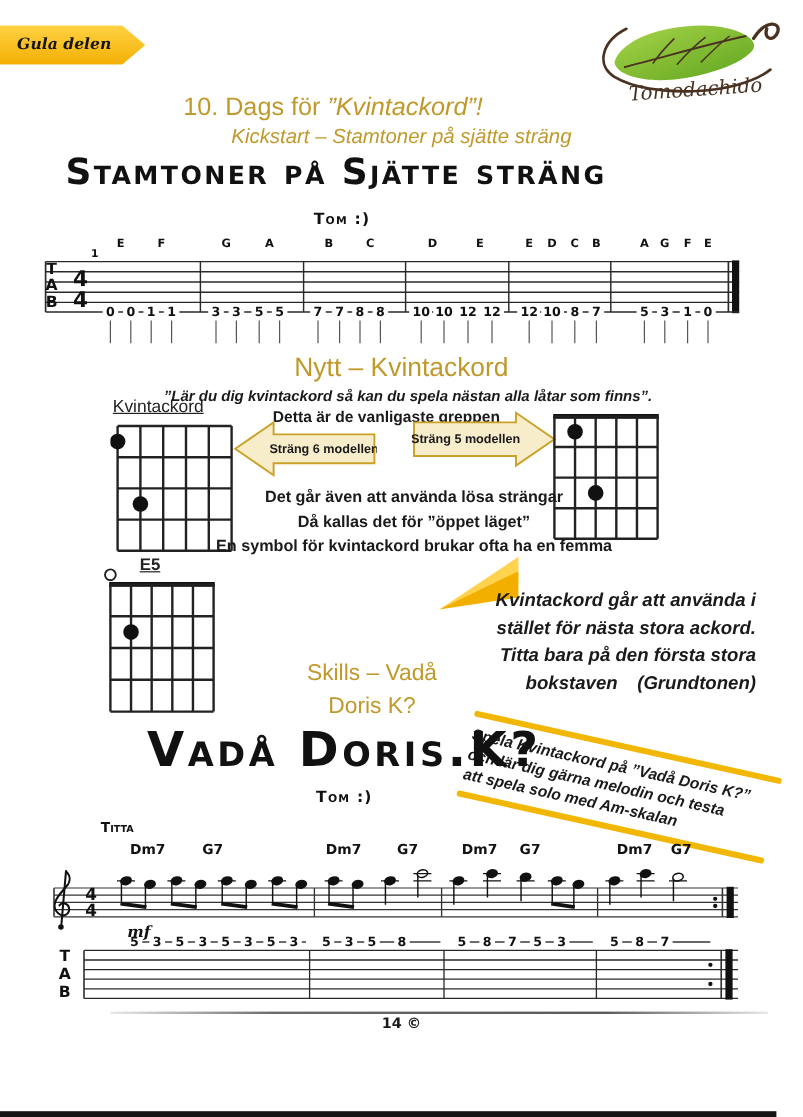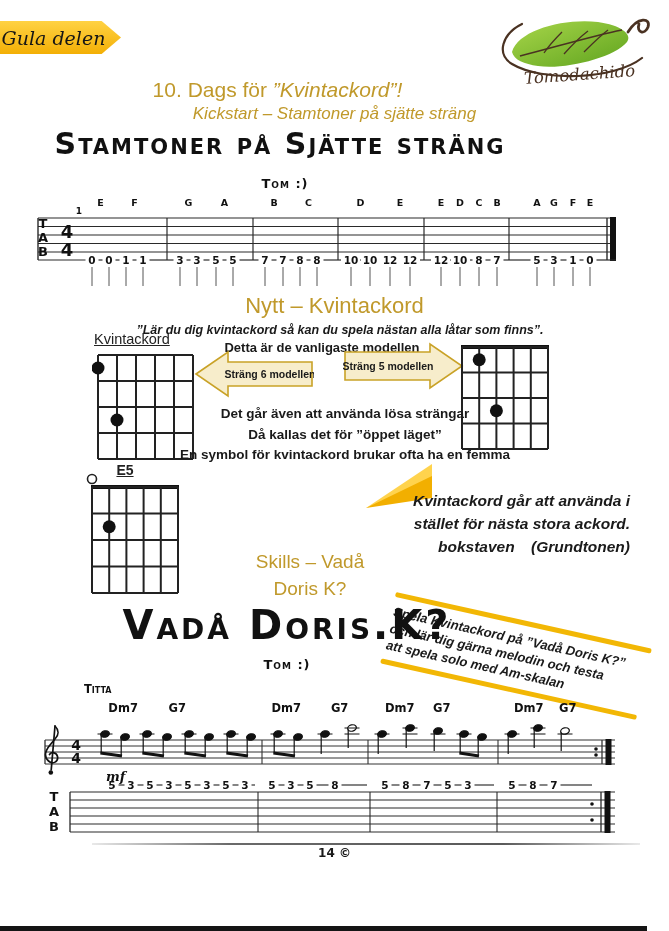--- a/index.html
+++ b/index.html
@@ -5,21 +5,21 @@
   html,body{margin:0;padding:0;background:#fff;}
   #page{position:relative;width:669px;height:931px;background:#fff;overflow:hidden;
         font-family:"Liberation Sans",sans-serif;color:#1a1a1a;}
   .abs{position:absolute;}
   .gold{color:#C0992B;}
   
   .banner{left:0;top:21px;width:121px;height:33px;
     background:linear-gradient(180deg,#FFD243,#F3AF05);
     clip-path:polygon(0 0,84% 0,100% 50%,84% 100%,0 100%);
     display:flex;align-items:center;justify-content:center;padding-right:14px;box-sizing:border-box;
-    font-family:"DejaVu Serif",serif;font-style:italic;font-weight:normal;font-size:19px;color:#151515;text-align:right;}
+    font-family:"DejaVu Serif",serif;font-style:italic;font-weight:bold;font-size:13px;color:#151515;text-align:right;}
   .title{top:78px;width:555px;text-align:center;font-size:21px;}
   .title .em{font-style:italic;}
   .subtitle{top:104px;width:669px;text-align:center;font-size:17px;font-style:italic;}
   .h-comic{font-family:"DejaVu Sans",sans-serif;font-weight:bold;font-variant:small-caps;color:#111;}
   .h1{top:126px;left:0;width:560px;text-align:center;font-size:30px;letter-spacing:2px;}
   .tom{font-family:"DejaVu Sans",sans-serif;font-weight:bold;font-variant:small-caps;font-size:13px;letter-spacing:1px;text-align:center;color:#111;}
   .tom1{top:176px;left:0;width:570px;}
   .tom2{top:657px;left:0;width:574px;}
   .nytt-h{top:293px;width:669px;text-align:center;font-size:22px;}
   .quote{top:323px;left:0;width:680px;text-align:center;font-size:12.5px;font-style:italic;font-weight:600;}
@@ -182,21 +182,21 @@
       <text x="449" y="14" font-size="9.5" text-anchor="middle" font-family="&quot;DejaVu Sans&quot;,sans-serif" font-weight="bold" fill="#111">C</text>
       <text x="467" y="14" font-size="9.5" text-anchor="middle" font-family="&quot;DejaVu Sans&quot;,sans-serif" font-weight="bold" fill="#111">B</text>
       <text x="507" y="14" font-size="9.5" text-anchor="middle" font-family="&quot;DejaVu Sans&quot;,sans-serif" font-weight="bold" fill="#111">A</text>
       <text x="524" y="14" font-size="9.5" text-anchor="middle" font-family="&quot;DejaVu Sans&quot;,sans-serif" font-weight="bold" fill="#111">G</text>
       <text x="543" y="14" font-size="9.5" text-anchor="middle" font-family="&quot;DejaVu Sans&quot;,sans-serif" font-weight="bold" fill="#111">F</text>
       <text x="560" y="14" font-size="9.5" text-anchor="middle" font-family="&quot;DejaVu Sans&quot;,sans-serif" font-weight="bold" fill="#111">E</text>
     </svg>
 
   <div class="abs nytt-h gold">Nytt – Kvintackord</div>
   <div class="abs quote">”Lär du dig kvintackord så kan du spela nästan alla låtar som finns”.</div>
-  <div class="abs detta">Detta är de vanligaste modellen</div>
+  <div class="abs detta">Detta är de vanligaste greppen</div>
   <div class="abs chordlabel">Kvintackord</div>
 
   <svg id="diagLsvg" class="abs" style="left:92px;top:350px;" width="110" height="118" viewBox="0 0 110 118">
       <line x1="6" y1="5" x2="6" y2="109" stroke="#222" stroke-width="2"></line>
       <line x1="25" y1="5" x2="25" y2="109" stroke="#222" stroke-width="2"></line>
       <line x1="44" y1="5" x2="44" y2="109" stroke="#222" stroke-width="2"></line>
       <line x1="63" y1="5" x2="63" y2="109" stroke="#222" stroke-width="2"></line>
       <line x1="82" y1="5" x2="82" y2="109" stroke="#222" stroke-width="2"></line>
       <line x1="101" y1="5" x2="101" y2="109" stroke="#222" stroke-width="2"></line>
       <line x1="6" y1="5" x2="101" y2="5" stroke="#222" stroke-width="2"></line>
@@ -260,20 +260,21 @@
     </svg>
 
   <svg class="abs" style="left:366px;top:464px;" width="68" height="48" viewBox="0 0 68 48">
     <polygon points="0,44 66,0 66,22" fill="#FFD34D"></polygon>
     <polygon points="0,44 66,12 66,34" fill="#F2AF00"></polygon>
   </svg>
 
   <div class="abs tip">
     <div>Kvintackord går att använda i</div>
     <div>stället för nästa stora ackord.</div>
+    <div>Titta bara på den första stora</div>
     <div><span>bokstaven </span><span class="bb">(Grundtonen)</span></div>
   </div>
 
   <div class="abs skills gold">
     <div>Skills – Vadå</div>
     <div>Doris K?</div>
   </div>
 
   <div class="abs rotnote">
     <div class="bar"></div>

